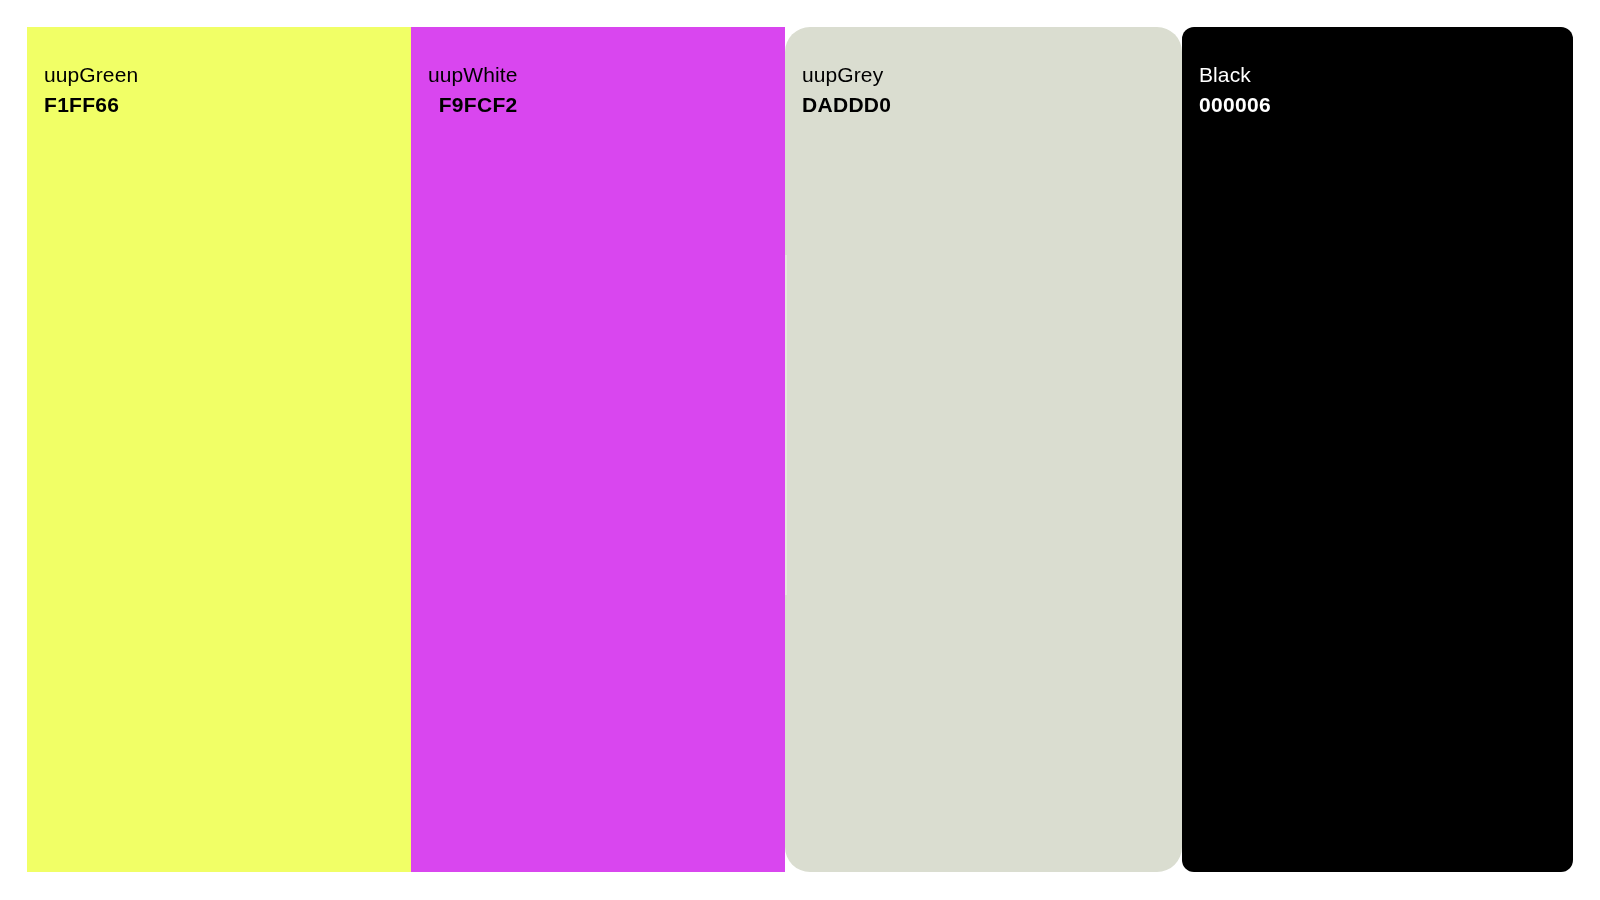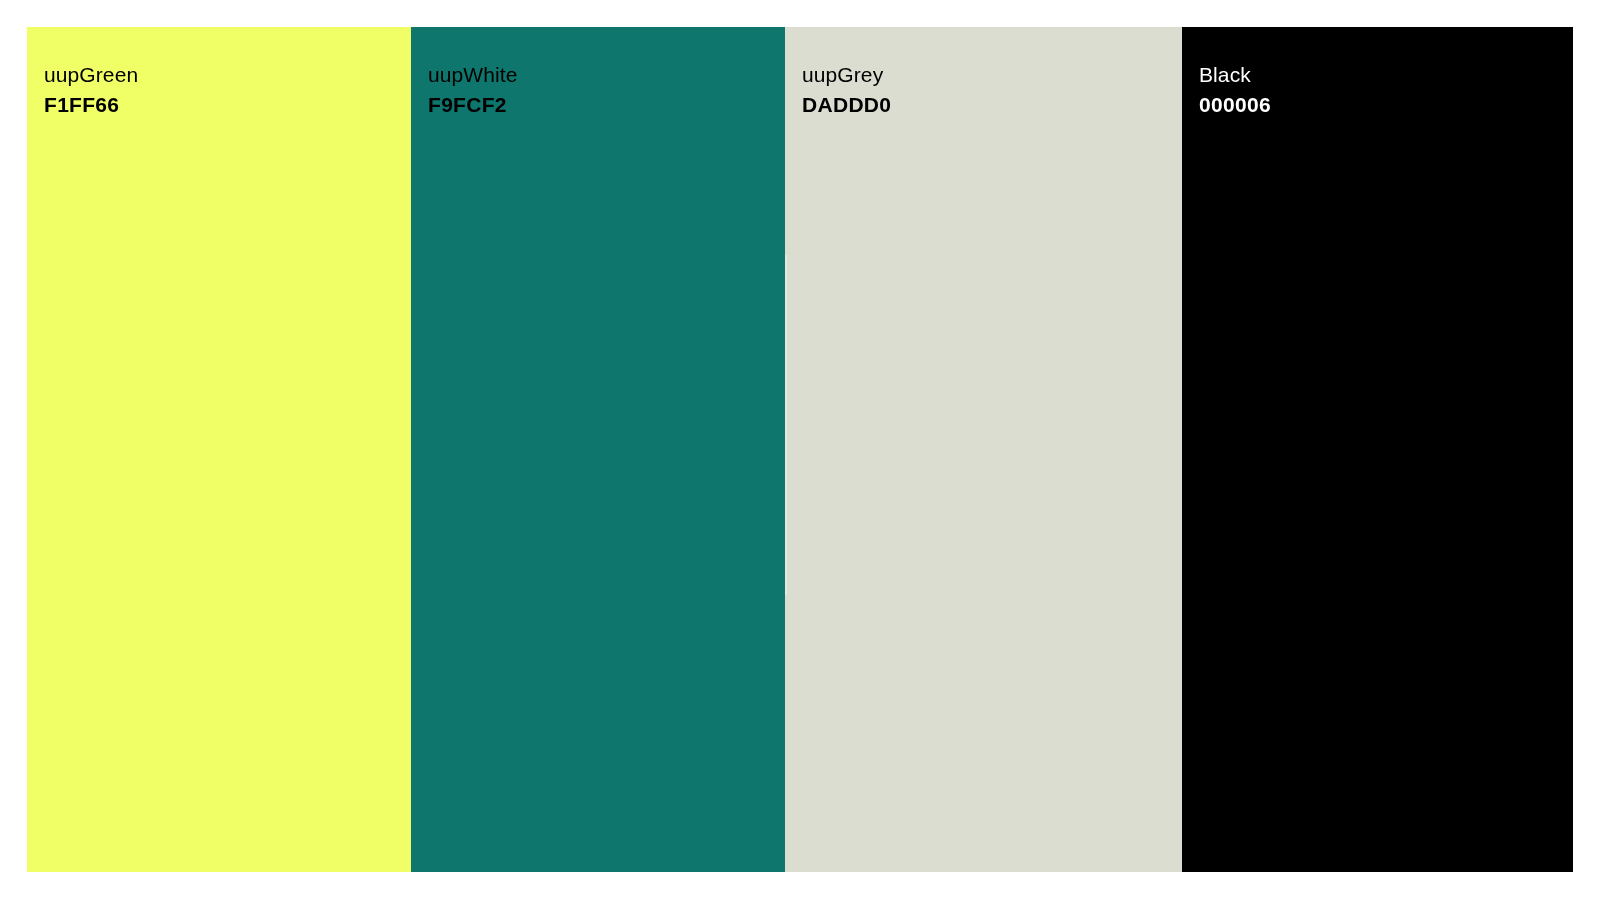--- a/index.html
+++ b/index.html
@@ -51,21 +51,21 @@
   .swatch-hex {
     display: block;
     font-size: 21px;
     font-weight: 700;
     letter-spacing: 0.3px;
   }
 
   
   .swatch-0 { flex: 0 0 384px; }
   .swatch-1 { flex: 0 0 374px; }
-  .swatch-2 { flex: 0 0 397px; }
+  .swatch-2 { flex: 0 0 397px; border-radius: 25px; }
   .swatch-3 { flex: 0 0 391px; }
 
   
   .edge-sliver {
     position: absolute;
     left: 0;
     top: 228px;
     width: 2px;
     height: 340px;
     background: rgba(255, 255, 255, 0.30);
@@ -77,35 +77,35 @@
 
 <div id="palette-board">
 
   <div class="swatch swatch-0" style="background-color: rgb(241, 255, 102); color: rgb(0, 0, 0);">
     <div class="swatch-labels">
       <span class="swatch-name">uupGreen</span>
       <span class="swatch-hex">F1FF66</span>
     </div>
   </div>
 
-  <div class="swatch swatch-1" style="background-color: #0f766e; color: rgb(0, 0, 0);">
+  <div class="swatch swatch-1" style="background-color: #d946ef; color: rgb(0, 0, 0); text-align: right;">
     <div class="swatch-labels">
       <span class="swatch-name">uupWhite</span>
       <span class="swatch-hex">F9FCF2</span>
     </div>
   </div>
 
   <div class="swatch swatch-2" style="background-color: rgb(218, 221, 208); color: rgb(0, 0, 0);">
     <span class="edge-sliver"></span>
     <div class="swatch-labels">
       <span class="swatch-name">uupGrey</span>
       <span class="swatch-hex">DADDD0</span>
     </div>
   </div>
 
-  <div class="swatch swatch-3" style="background-color: rgb(0, 0, 0); color: rgb(255, 255, 255);">
+  <div class="swatch swatch-3" style="background-color: rgb(0, 0, 0); color: rgb(255, 255, 255); border-radius: 12px;">
     <div class="swatch-labels">
       <span class="swatch-name">Black</span>
       <span class="swatch-hex">000006</span>
     </div>
   </div>
 
 </div>
 
 </body></html>

